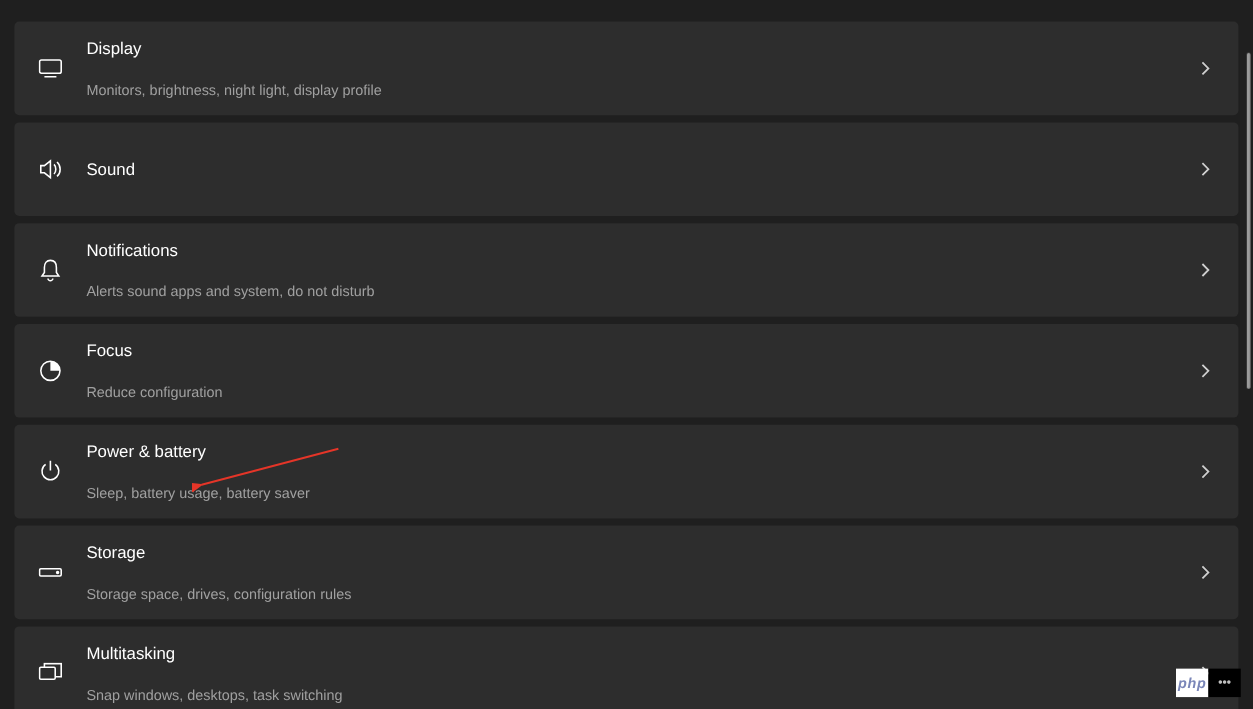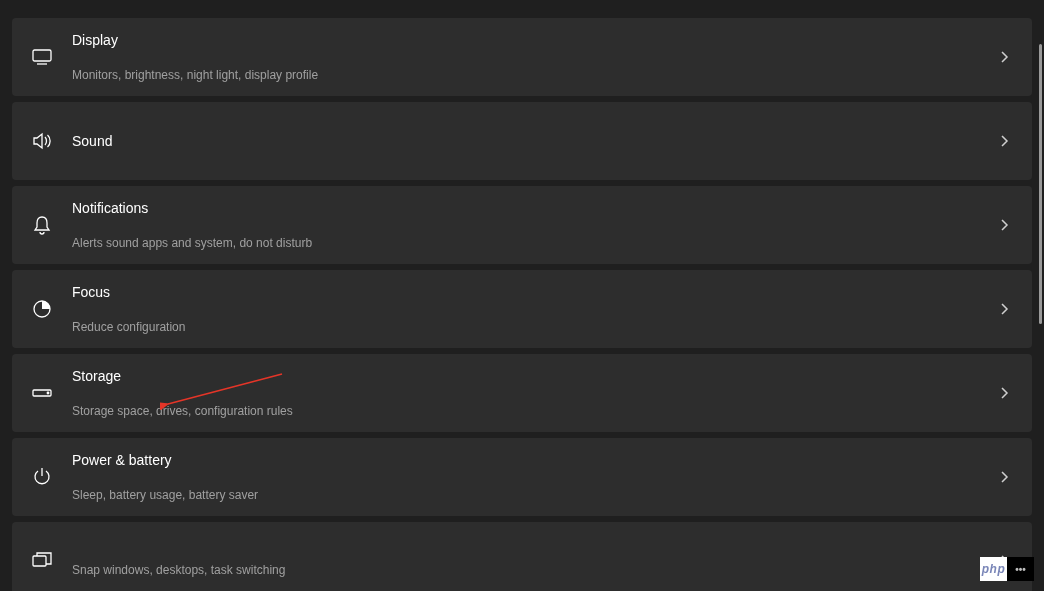--- a/index.html
+++ b/index.html
@@ -176,63 +176,64 @@
     </div>
     <span class="chev">
       <svg width="9" height="14" viewBox="0 0 9 14" fill="none" stroke="currentColor" stroke-width="1.5">
           <path d="M2 2 L7 7 L2 12"></path>
         </svg>
     </span>
   </div>
 
   <div class="item">
     <span class="icon-slot">
+      <svg width="18" height="20" viewBox="0 0 18 20" fill="none" stroke="currentColor" stroke-width="1.3">
+        <path d="M9 1 V9"></path>
+          <path d="M5 4 A7 7 0 1 0 13 4"></path>
+      </svg>
+    </span>
+    <div class="texts">
+      <div class="title">Power &amp; battery</div>
+      <div class="subtitle">Sleep, battery usage, battery saver</div>
+    </div>
+    <span class="chev">
+      <svg width="9" height="14" viewBox="0 0 9 14" fill="none" stroke="currentColor" stroke-width="1.5">
+          <path d="M2 2 L7 7 L2 12"></path>
+        </svg>
+    </span>
+  </div>
+
+  <div class="item">
+    <span class="icon-slot">
       <svg width="20" height="12" viewBox="0 0 20 12" fill="none" stroke="currentColor" stroke-width="1.3">
         <rect x="1" y="3" width="18" height="6" rx="1"></rect>
           <circle cx="16" cy="6" r="0.8" fill="currentColor"></circle>
       </svg>
     </span>
     <div class="texts">
       <div class="title">Storage</div>
       <div class="subtitle">Storage space, drives, configuration rules</div>
     </div>
     <span class="chev">
       <svg width="9" height="14" viewBox="0 0 9 14" fill="none" stroke="currentColor" stroke-width="1.5">
           <path d="M2 2 L7 7 L2 12"></path>
         </svg>
     </span>
   </div>
 
-  <div class="item">
-    <span class="icon-slot">
-      <svg width="18" height="20" viewBox="0 0 18 20" fill="none" stroke="currentColor" stroke-width="1.3">
-        <path d="M9 1 V9"></path>
-          <path d="M5 4 A7 7 0 1 0 13 4"></path>
-      </svg>
-    </span>
-    <div class="texts">
-      <div class="title">Power &amp; battery</div>
-      <div class="subtitle">Sleep, battery usage, battery saver</div>
-    </div>
-    <span class="chev">
-      <svg width="9" height="14" viewBox="0 0 9 14" fill="none" stroke="currentColor" stroke-width="1.5">
-          <path d="M2 2 L7 7 L2 12"></path>
-        </svg>
-    </span>
-  </div>
-
 
   <div class="item">
     <span class="icon-slot">
       <svg width="20" height="18" viewBox="0 0 20 18" fill="none" stroke="currentColor" stroke-width="1.3">
         <rect x="1" y="4" width="13" height="10" rx="1"></rect>
           <path d="M5 4 V1 H19 V12 H14"></path>
       </svg>
     </span>
     <div class="texts">
+      <div class="title">Multitasking</div>
       <div class="subtitle">Snap windows, desktops, task switching</div>
     </div>
     <span class="chev">
       <svg width="9" height="14" viewBox="0 0 9 14" fill="none" stroke="currentColor" stroke-width="1.5">
           <path d="M2 2 L7 7 L2 12"></path>
         </svg>
     </span>
   </div>
 
 </div>

